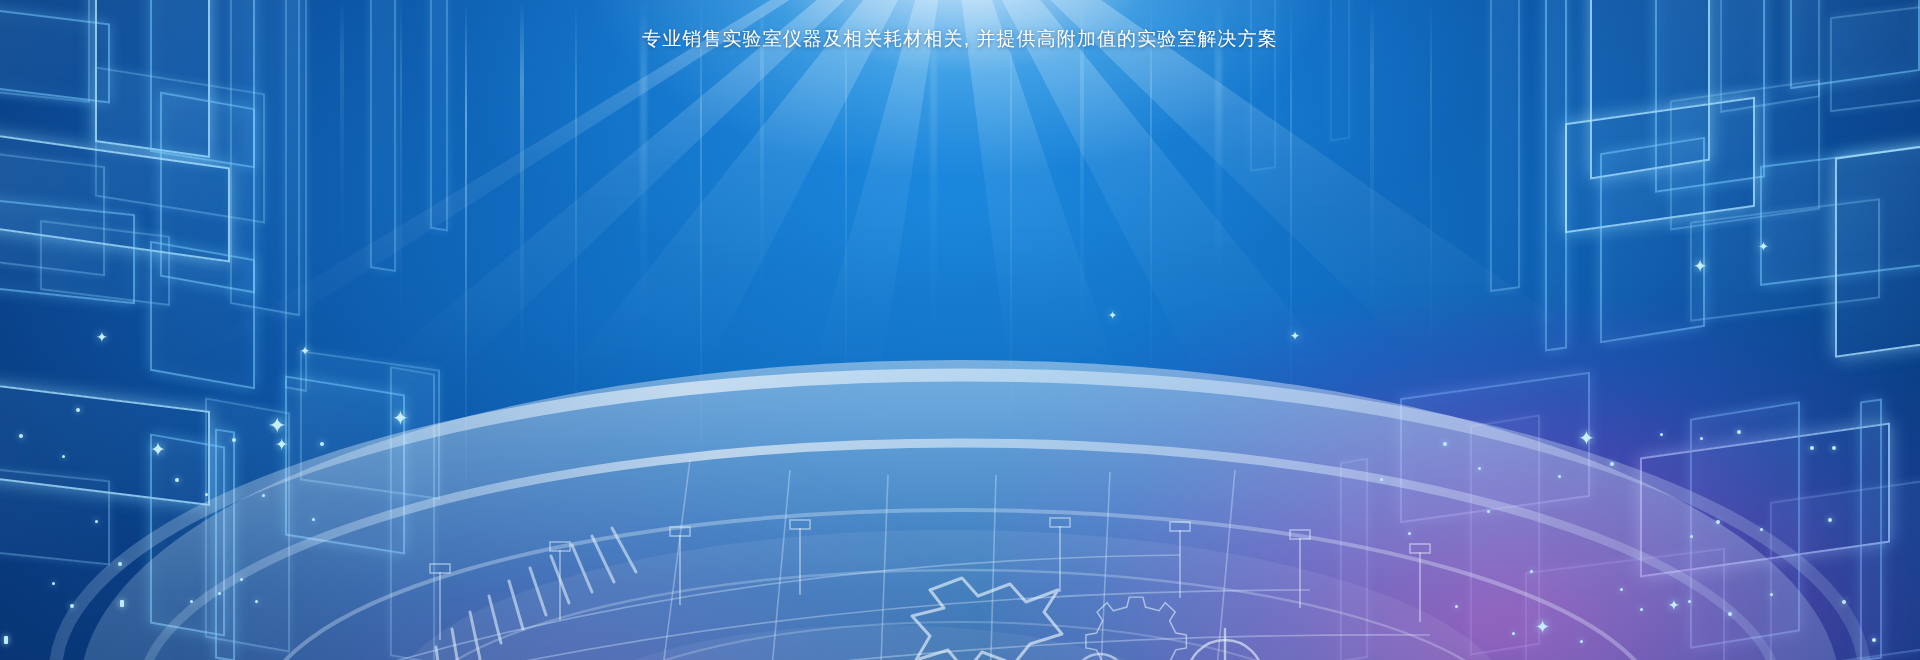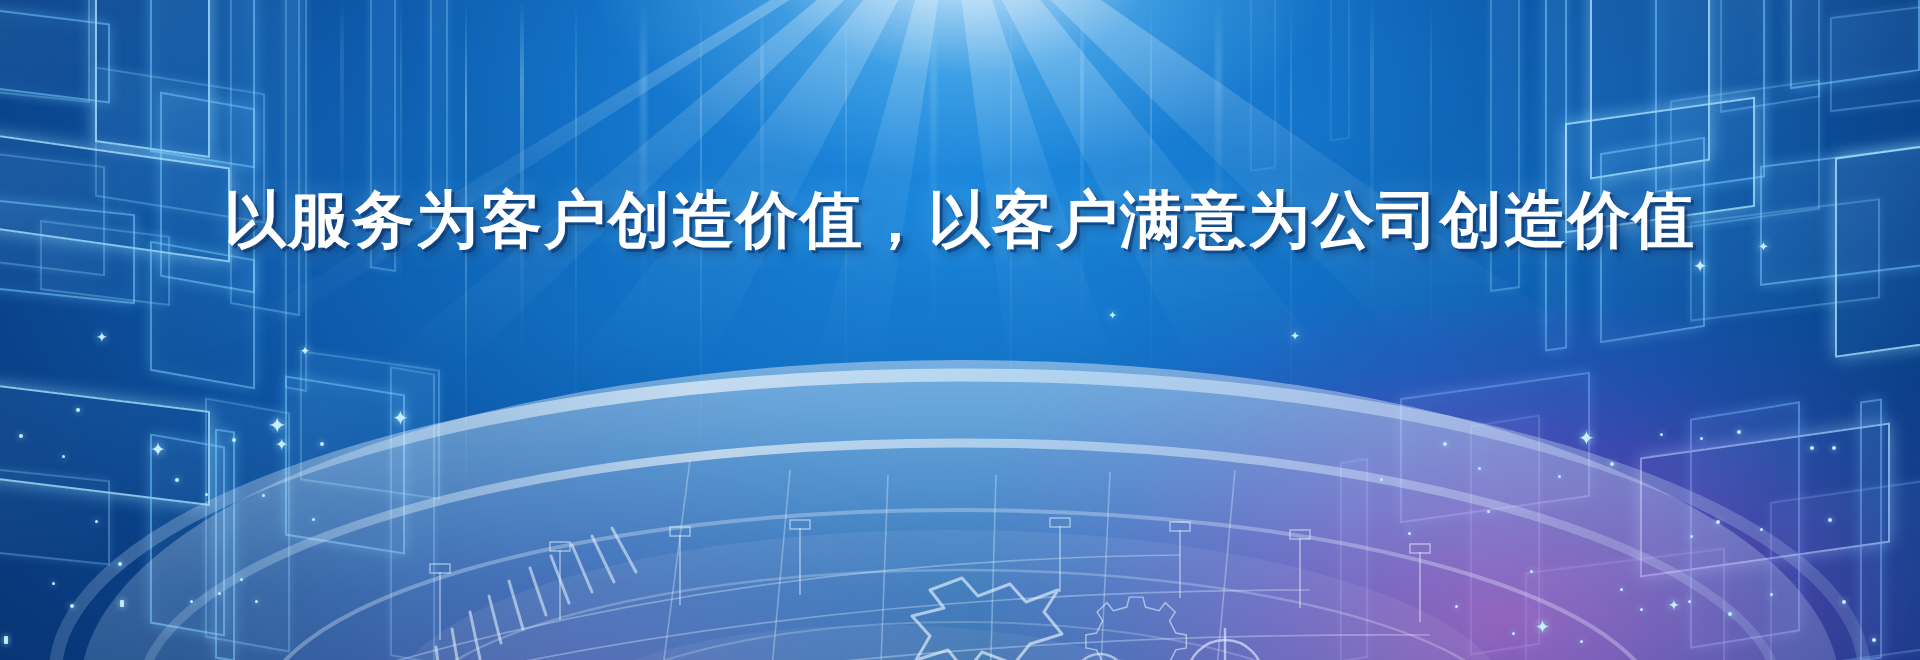--- a/index.html
+++ b/index.html
@@ -372,16 +372,16 @@
     <div class="star" style="left:1578px; top:428px; font-size:20px;">✦</div>
     <div class="star" style="left:1668px; top:598px; font-size:14px;">✦</div>
     <div class="star" style="left:1535px; top:618px; font-size:18px;">✦</div>
     <div class="star" style="left:1693px; top:258px; font-size:17px;">✦</div>
     <div class="star" style="left:1758px; top:240px; font-size:13px;">✦</div>
     <div class="star" style="left:1290px; top:330px; font-size:12px;">✦</div>
     <div class="star" style="left:1108px; top:310px; font-size:11px;">✦</div>
   </div>
 
   <div class="copy">
-    <h1 id="headline">以服务为客户创造价值，以客户满意为公司创造价值</h1>
+    <p id="subline">专业销售实验室仪器及相关耗材相关, 并提供高附加值的实验室解决方案</p>
   </div>
 
 </div>
 
 </body></html>

